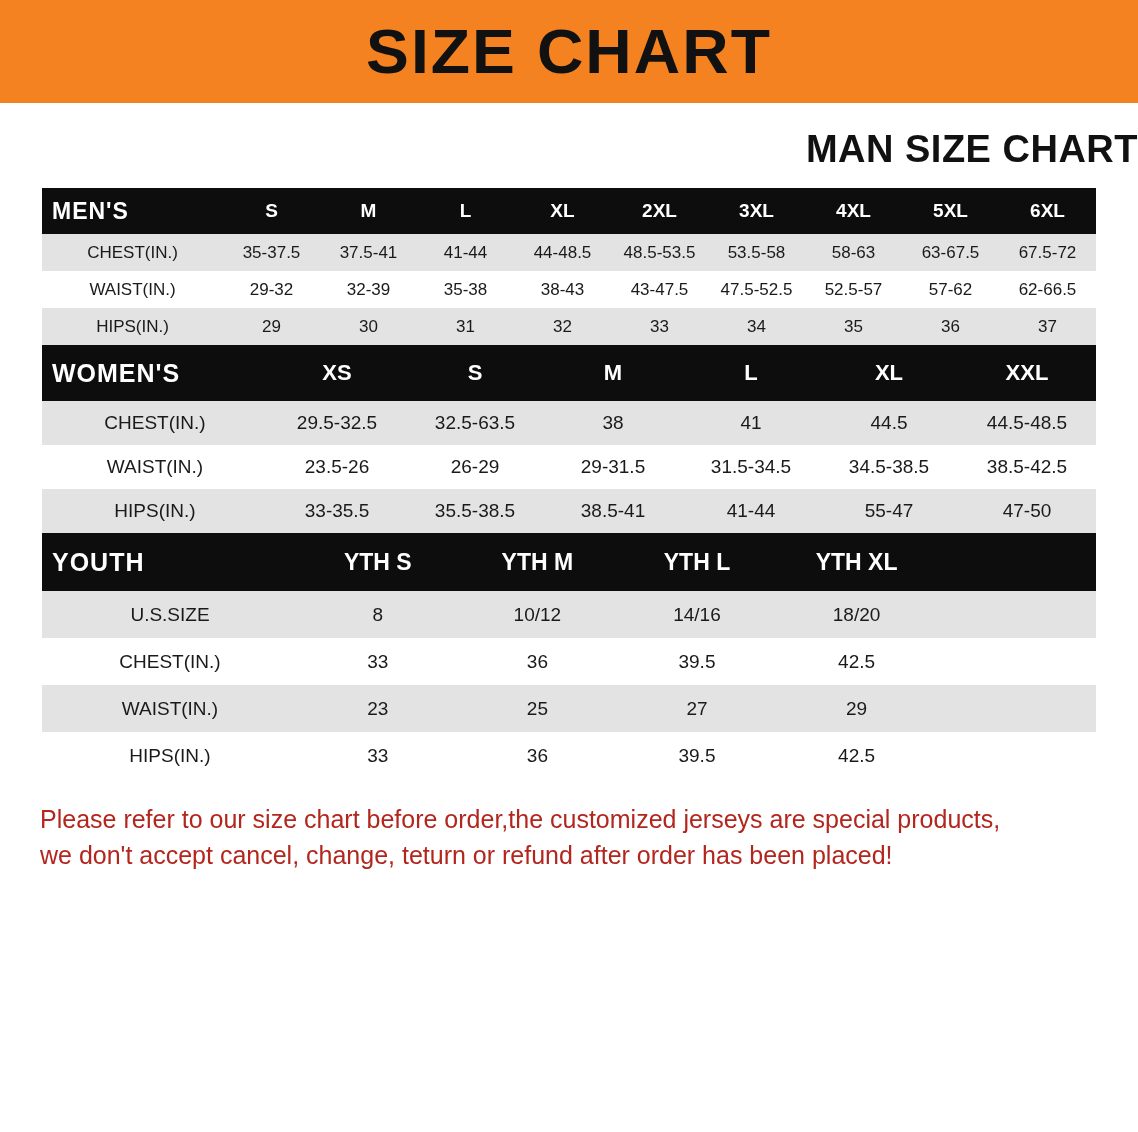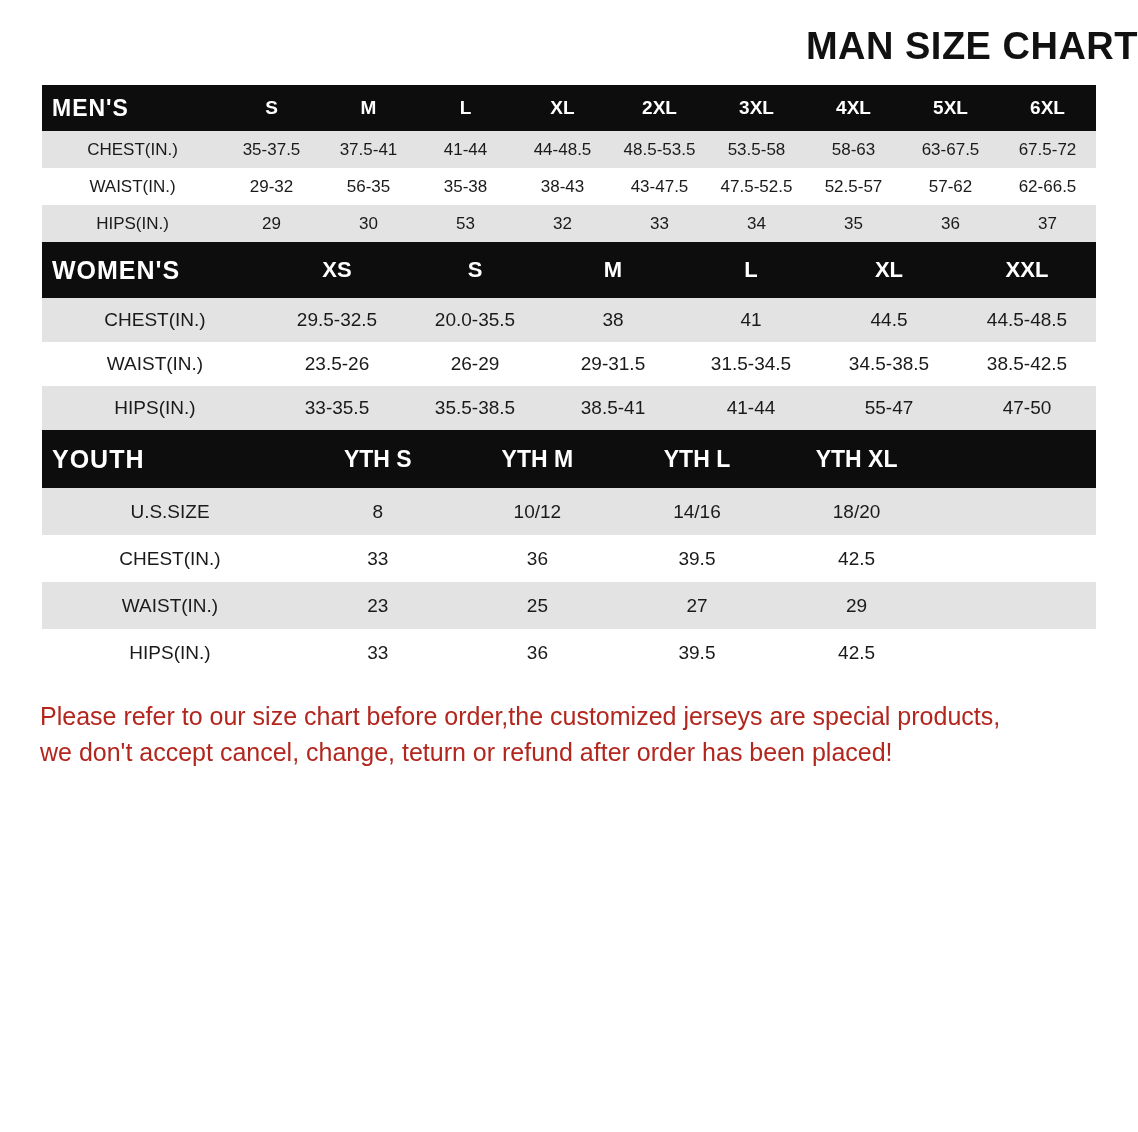--- a/index.html
+++ b/index.html
@@ -112,20 +112,23 @@
     line-height: 1.45;
     font-family: "Liberation Sans", sans-serif;
   }
   .footer-note div { white-space: nowrap; }
 </style>
 </head>
 <body>
 
 <div class="page">
 
+  <div class="banner">
+    <div class="banner-title">SIZE CHART</div>
+  </div>
 
   <div class="section-heading h-man">MAN SIZE CHART</div>
   <div class="table-wrap">
     <table class="sizechart men">
       <thead>
         <tr>
           <th class="rowlabel" style="width:170px">MEN'S</th>
           <th>S</th>
           <th>M</th>
           <th>L</th>
@@ -146,34 +149,34 @@
           <td>44-48.5</td>
           <td>48.5-53.5</td>
           <td>53.5-58</td>
           <td>58-63</td>
           <td>63-67.5</td>
           <td>67.5-72</td>
         </tr>
         <tr class="plain">
           <td class="rowlabel">WAIST(IN.)</td>
           <td>29-32</td>
-          <td>56-35</td>
+          <td>32-39</td>
           <td>35-38</td>
           <td>38-43</td>
           <td>43-47.5</td>
           <td>47.5-52.5</td>
           <td>52.5-57</td>
           <td>57-62</td>
           <td>62-66.5</td>
         </tr>
         <tr class="shade">
           <td class="rowlabel">HIPS(IN.)</td>
           <td>29</td>
           <td>30</td>
-          <td>53</td>
+          <td>31</td>
           <td>32</td>
           <td>33</td>
           <td>34</td>
           <td>35</td>
           <td>36</td>
           <td>37</td>
         </tr>
       </tbody>
     </table>
   </div>
@@ -188,21 +191,21 @@
           <th>M</th>
           <th>L</th>
           <th>XL</th>
           <th>XXL</th>
         </tr>
       </thead>
       <tbody>
         <tr class="shade">
           <td class="rowlabel">CHEST(IN.)</td>
           <td>29.5-32.5</td>
-          <td>20.0-35.5</td>
+          <td>32.5-63.5</td>
           <td>38</td>
           <td>41</td>
           <td>44.5</td>
           <td>44.5-48.5</td>
         </tr>
         <tr class="plain">
           <td class="rowlabel">WAIST(IN.)</td>
           <td>23.5-26</td>
           <td>26-29</td>
           <td>29-31.5</td>

